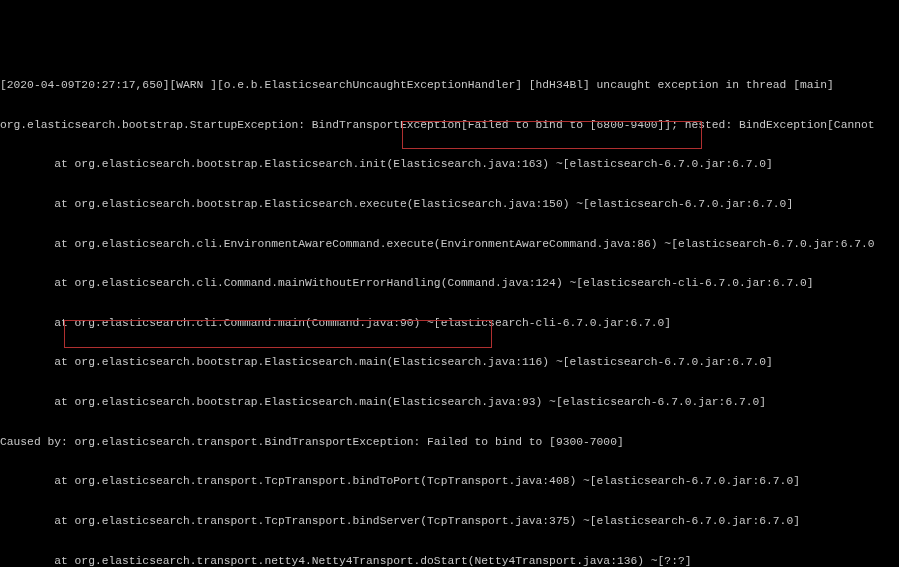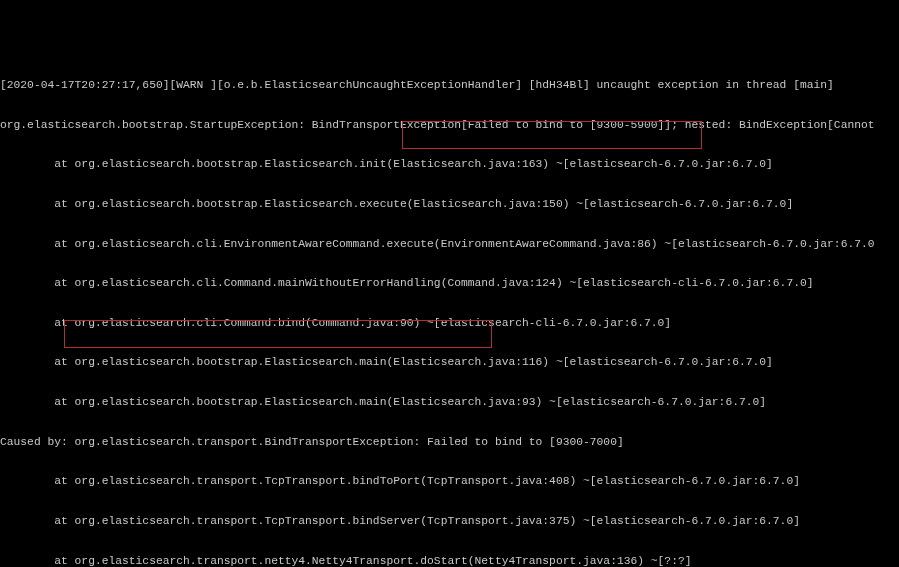--- a/index.html
+++ b/index.html
@@ -44,27 +44,27 @@
       height: 28px;
       pointer-events: none;
     }
   </style>
 </head>
 <body>
 
 
 
 <div class="terminal">
-  <span class="line">[2020-04-17T20:27:17,650][WARN ][o.e.b.ElasticsearchUncaughtExceptionHandler] [hdH34Bl] uncaught exception in thread [main]</span>
-  <span class="line">org.elasticsearch.bootstrap.StartupException: BindTransportException[Failed to bind to [9300-5900]]; nested: BindException[Cannot</span>
+  <span class="line">[2020-04-09T20:27:17,650][WARN ][o.e.b.ElasticsearchUncaughtExceptionHandler] [hdH34Bl] uncaught exception in thread [main]</span>
+  <span class="line">org.elasticsearch.bootstrap.StartupException: BindTransportException[Failed to bind to [6800-9400]]; nested: BindException[Cannot</span>
   <span class="line">        at org.elasticsearch.bootstrap.Elasticsearch.init(Elasticsearch.java:163) ~[elasticsearch-6.7.0.jar:6.7.0]</span>
   <span class="line">        at org.elasticsearch.bootstrap.Elasticsearch.execute(Elasticsearch.java:150) ~[elasticsearch-6.7.0.jar:6.7.0]</span>
   <span class="line">        at org.elasticsearch.cli.EnvironmentAwareCommand.execute(EnvironmentAwareCommand.java:86) ~[elasticsearch-6.7.0.jar:6.7.0</span>
   <span class="line">        at org.elasticsearch.cli.Command.mainWithoutErrorHandling(Command.java:124) ~[elasticsearch-cli-6.7.0.jar:6.7.0]</span>
-  <span class="line">        at org.elasticsearch.cli.Command.bind(Command.java:90) ~[elasticsearch-cli-6.7.0.jar:6.7.0]</span>
+  <span class="line">        at org.elasticsearch.cli.Command.main(Command.java:90) ~[elasticsearch-cli-6.7.0.jar:6.7.0]</span>
   <span class="line">        at org.elasticsearch.bootstrap.Elasticsearch.main(Elasticsearch.java:116) ~[elasticsearch-6.7.0.jar:6.7.0]</span>
   <span class="line">        at org.elasticsearch.bootstrap.Elasticsearch.main(Elasticsearch.java:93) ~[elasticsearch-6.7.0.jar:6.7.0]</span>
   <span class="line">Caused by: org.elasticsearch.transport.BindTransportException: Failed to bind to [9300-7000]</span>
   <span class="line">        at org.elasticsearch.transport.TcpTransport.bindToPort(TcpTransport.java:408) ~[elasticsearch-6.7.0.jar:6.7.0]</span>
   <span class="line">        at org.elasticsearch.transport.TcpTransport.bindServer(TcpTransport.java:375) ~[elasticsearch-6.7.0.jar:6.7.0]</span>
   <span class="line">        at org.elasticsearch.transport.netty4.Netty4Transport.doStart(Netty4Transport.java:136) ~[?:?]</span>
   
   
   
   

